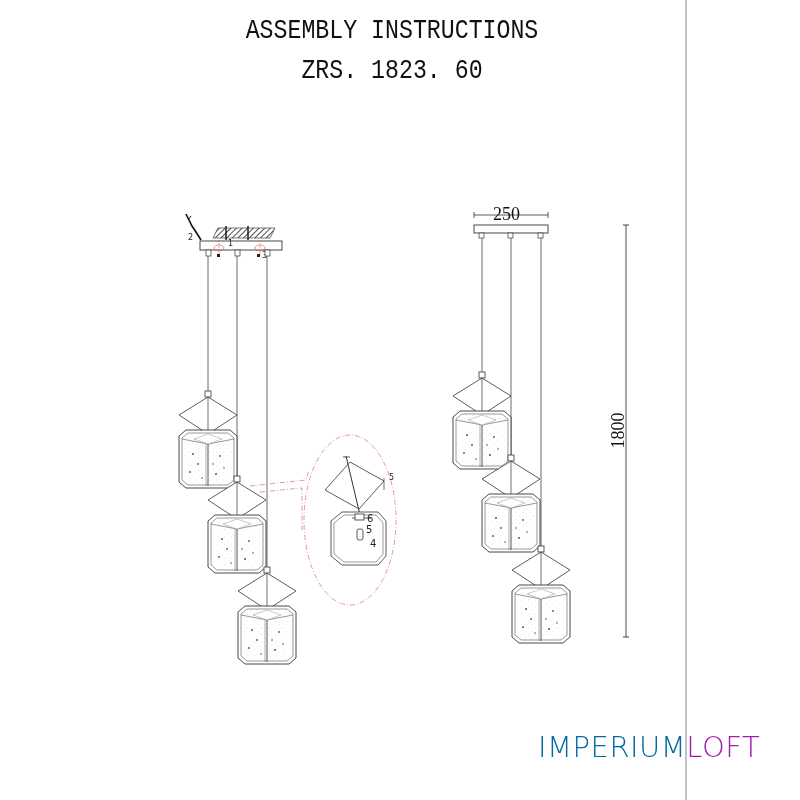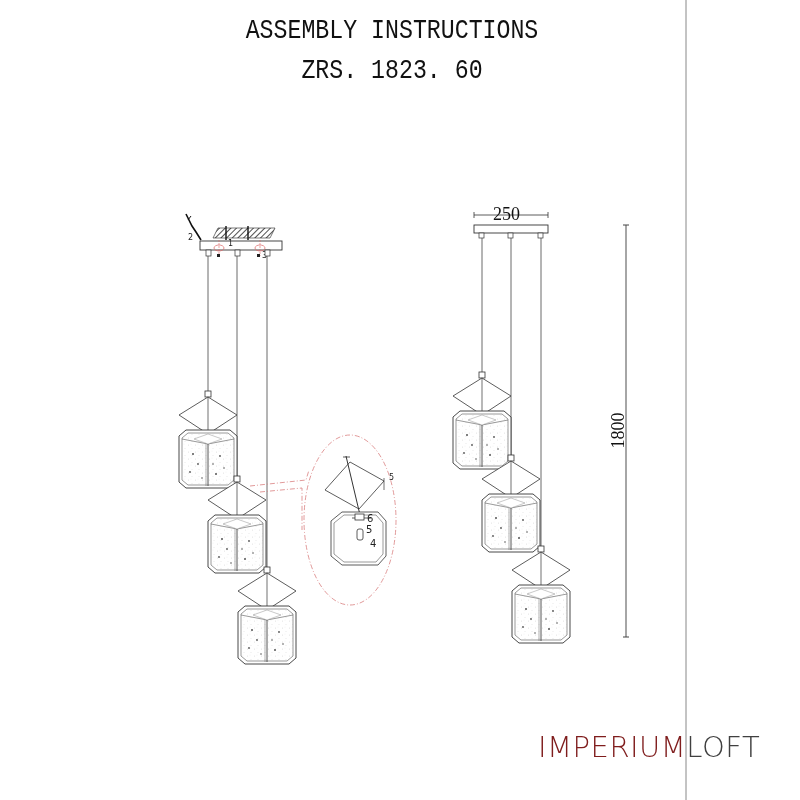--- a/index.html
+++ b/index.html
@@ -5,22 +5,22 @@
   html, body { margin: 0; padding: 0; background: #ffffff; }
   body { width: 800px; height: 800px; position: relative; overflow: hidden; font-family: "DejaVu Serif", serif; }
   .title { position: absolute; left: 0; width: 784px; text-align: center; color: #111; font-family: "Liberation Mono", "DejaVu Sans Mono", monospace; letter-spacing: 0px; }
   #title1 { top: 16px; font-size: 27px; transform: scaleX(0.86); transform-origin: 392px 0; }
   #title2 { top: 56px; font-size: 27px; transform: scaleX(0.86); transform-origin: 392px 0; }
   svg.draw { position: absolute; left: 0; top: 0; }
   .dim-label { position: absolute; font-family: "Liberation Serif", "DejaVu Serif", serif; color: #111; font-size: 18px; }
   #dim-w { left: 493px; top: 204px; }
   #dim-h { left: 600px; top: 420px; transform: rotate(-90deg); transform-origin: center; }
   .brand { position: absolute; left: 538px; top: 730px; font-family: "DejaVu Sans", sans-serif; font-size: 29px; letter-spacing: 0.5px; font-weight: 300; }
-  .brand .a { color: #7f1d1d; }
-  .brand .b { color: #404040; }
+  .brand .a { color: #0369a1; }
+  .brand .b { color: #a21caf; }
   .part-num { font-family: "DejaVu Sans", sans-serif; font-size: 8px; fill: #222; }
 </style>
 </head>
 <body>
 
 <div class="title" id="title1">ASSEMBLY INSTRUCTIONS</div>
 <div class="title" id="title2">ZRS. 1823. 60</div>
 
 <svg class="draw" width="800" height="800" viewBox="0 0 800 800">
   <defs>

